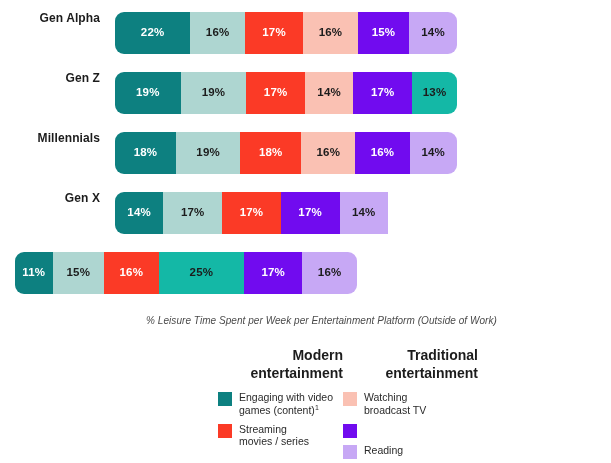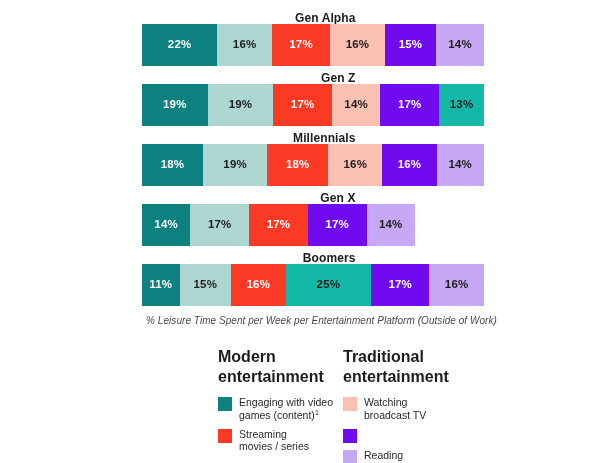--- a/index.html
+++ b/index.html
@@ -28,43 +28,42 @@
   
   .plot-area {
     position: absolute;
     left: 0;
     top: 12px;
     width: 611px;
   }
 
   .bar-row {
     display: flex;
-    align-items: center;
     height: 60px;
-    flex-direction: column;
   }
 
   .row-label {
     width: 100px;
     padding-right: 0px;
     text-align: right;
     font-size: 12px;
     font-weight: bold;
     letter-spacing: 0.1px;
     color: #1c1c1c;
     white-space: nowrap;
     line-height: 1;
   }
 
   .bar-track {
     margin-left: 15px;
     width: 342px;
     height: 42px;
     display: flex;
     overflow: hidden;
+    border-radius: 9px;
   }
 
   .seg {
     height: 100%;
     display: flex;
     align-items: center;
     justify-content: center;
     font-size: 11.5px;
     font-weight: bold;
     letter-spacing: 0.2px;
@@ -93,26 +92,27 @@
     display: flex;
     gap: 0px;
   }
 
   .legend-col {
     width: 125px;
   }
   .legend-col.traditional { margin-left: 0px; width: 135px; }
 
   .legend-heading {
-    font-size: 16px;
+    font-size: 14px;
     font-weight: bold;
     color: #1c1c1c;
     line-height: 1.25;
     margin-bottom: 9px;
     white-space: pre-line;
+    text-align: right;
   }
 
   .legend-item {
     display: flex;
     align-items: flex-start;
     margin-bottom: 6px;
   }
 
   .legend-swatch {
     width: 14px;
@@ -178,21 +178,20 @@
         <div class="row-label">Gen X</div>
         <div class="bar-track">
           <div class="seg" style="width: 14.1414%; background: rgb(13, 128, 128); color: rgb(255, 255, 255);">14%</div>
           <div class="seg" style="width: 17.1717%; background: rgb(174, 214, 209); color: rgb(28, 28, 28);">17%</div>
           <div class="seg" style="width: 17.1717%; background: rgb(251, 58, 38); color: rgb(255, 255, 255);">17%</div>
           <div class="seg" style="width: 17.1717%; background: rgb(113, 11, 239); color: rgb(255, 255, 255);">17%</div>
           <div class="seg" style="width: 14.1414%; background: rgb(199, 168, 245); color: rgb(28, 28, 28);">14%</div>
         </div>
       </div>
       <div class="bar-row">
-        <div class="row-label">Boomers</div>
         <div class="bar-track">
           <div class="seg" style="width: 11%; background: rgb(13, 128, 128); color: rgb(255, 255, 255);">11%</div>
           <div class="seg" style="width: 15%; background: rgb(174, 214, 209); color: rgb(28, 28, 28);">15%</div>
           <div class="seg" style="width: 16%; background: rgb(251, 58, 38); color: rgb(255, 255, 255);">16%</div>
           <div class="seg" style="width: 25%; background: #14b8a6; color: rgb(28, 28, 28);">25%</div>
           <div class="seg" style="width: 17%; background: rgb(113, 11, 239); color: rgb(255, 255, 255);">17%</div>
           <div class="seg" style="width: 16%; background: rgb(199, 168, 245); color: rgb(28, 28, 28);">16%</div>
         </div>
       </div>
     </div>

